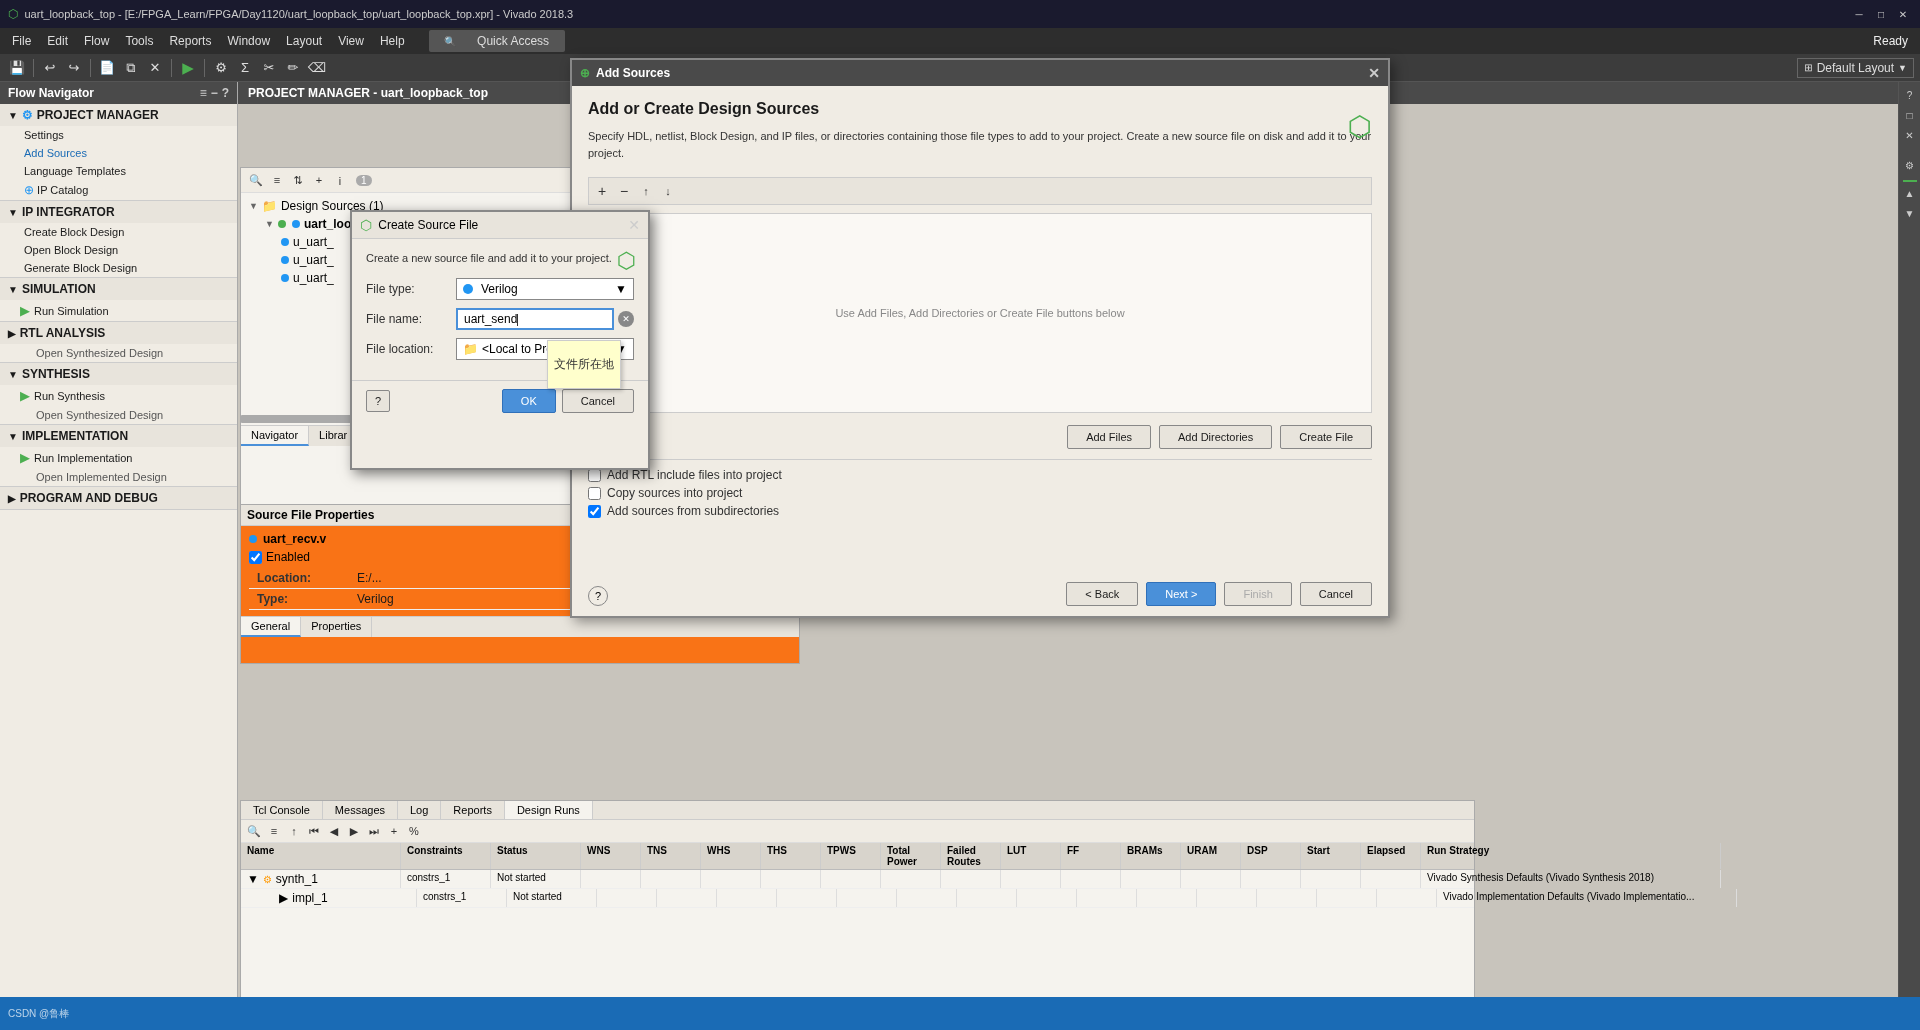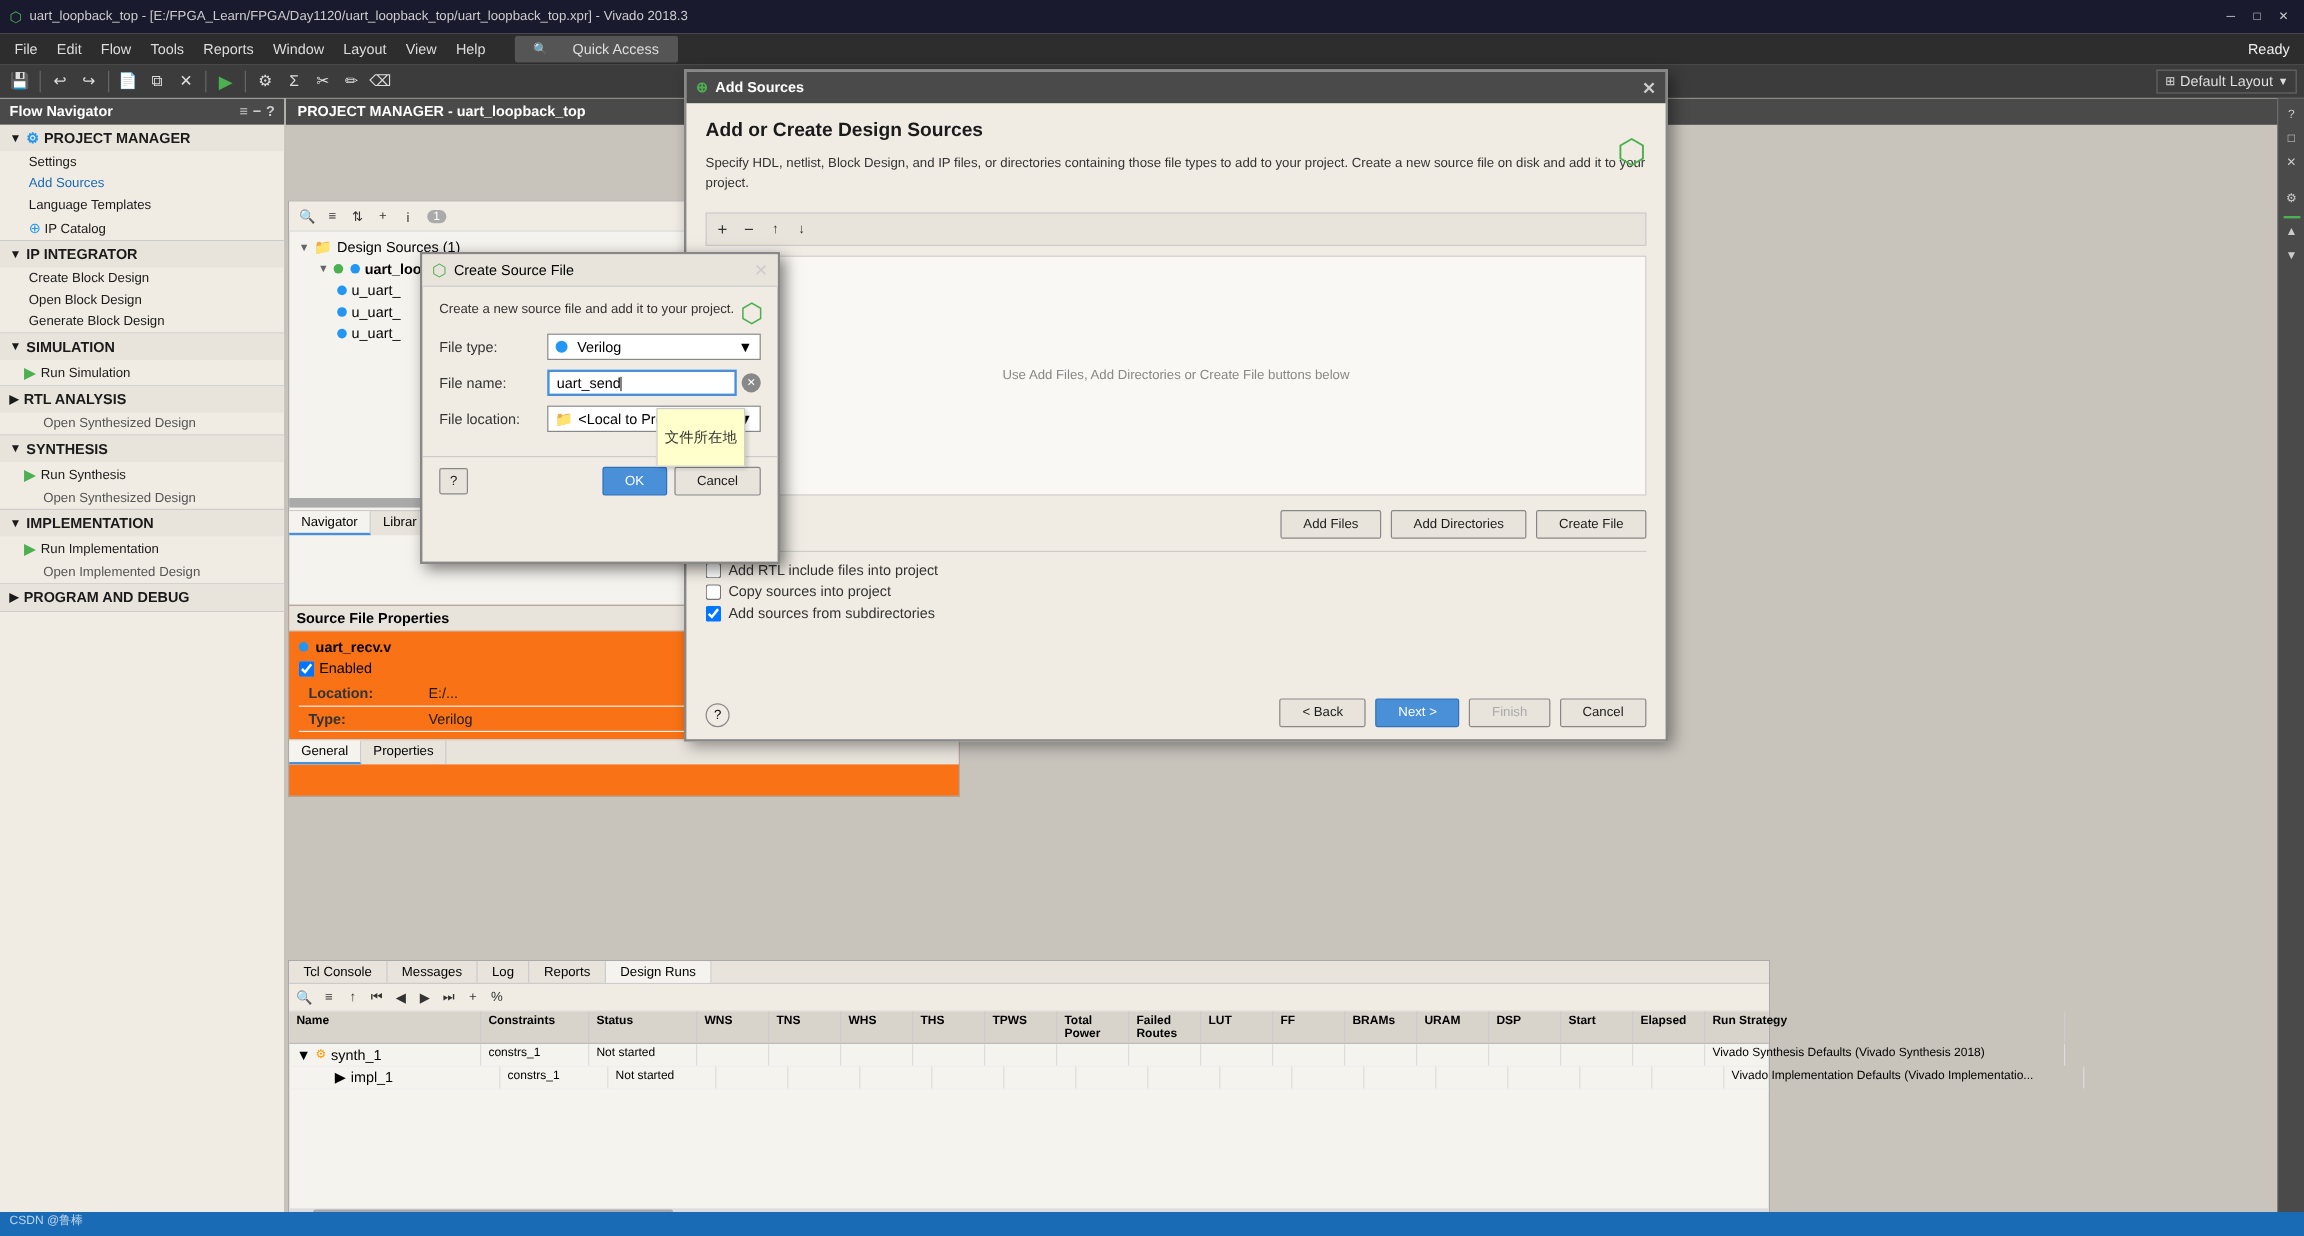--- a/index.html
+++ b/index.html
@@ -403,24 +403,25 @@
       padding-top: 4px;
     }
     .rp-btn { width: 18px; height: 18px; color: #ccc; display: flex; align-items: center; justify-content: center; cursor: pointer; font-size: 10px; }
 
     
     #statusbar {
       position: absolute;
       bottom: 0;
       left: 0;
       right: 0;
-      height: 20px;
+      height: 33px;
       background: #1a6bb5;
       color: white;
       display: flex;
+      align-items: center;
       padding: 0 8px;
       font-size: 10px;
       z-index: 50;
     }
 
     .quick-access { background: #555; color: #ddd; padding: 2px 8px; border-radius: 2px; font-size: 11px; cursor: pointer; display: flex; align-items: center; gap: 4px; }
 
     
     .dialog-sep { border-top: 1px solid #ccc; margin-top: 8px; }
   </style>

